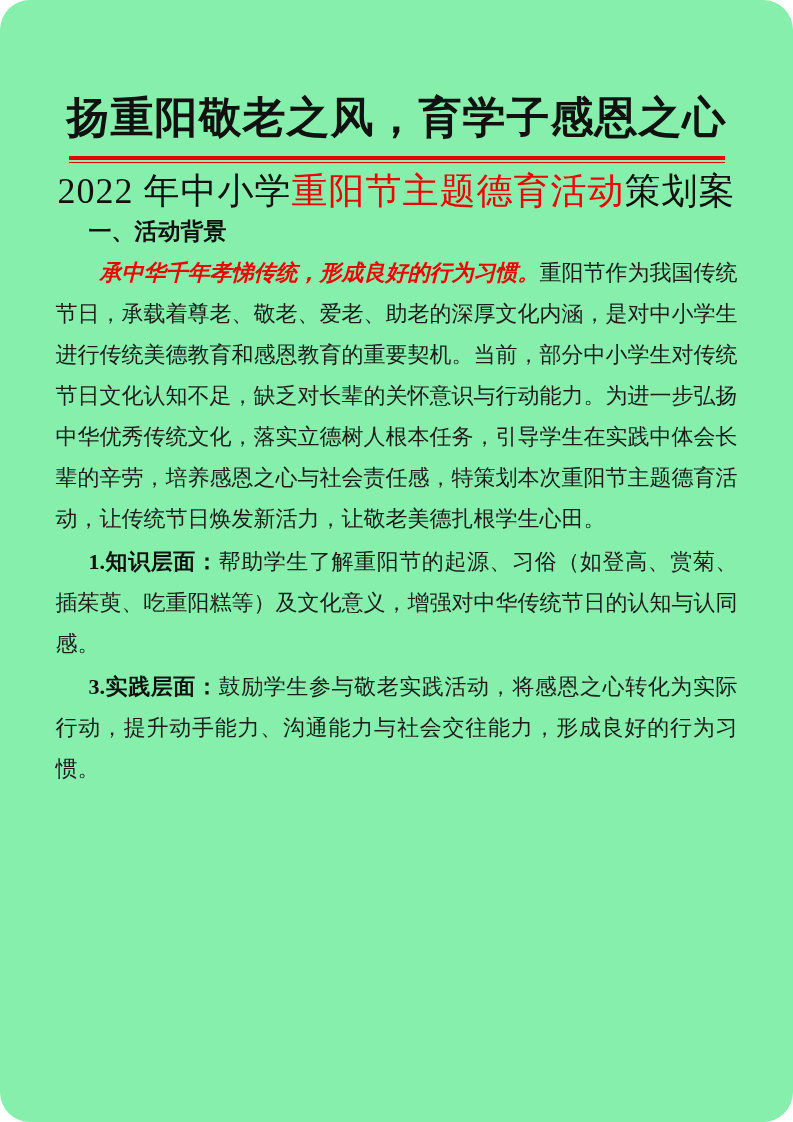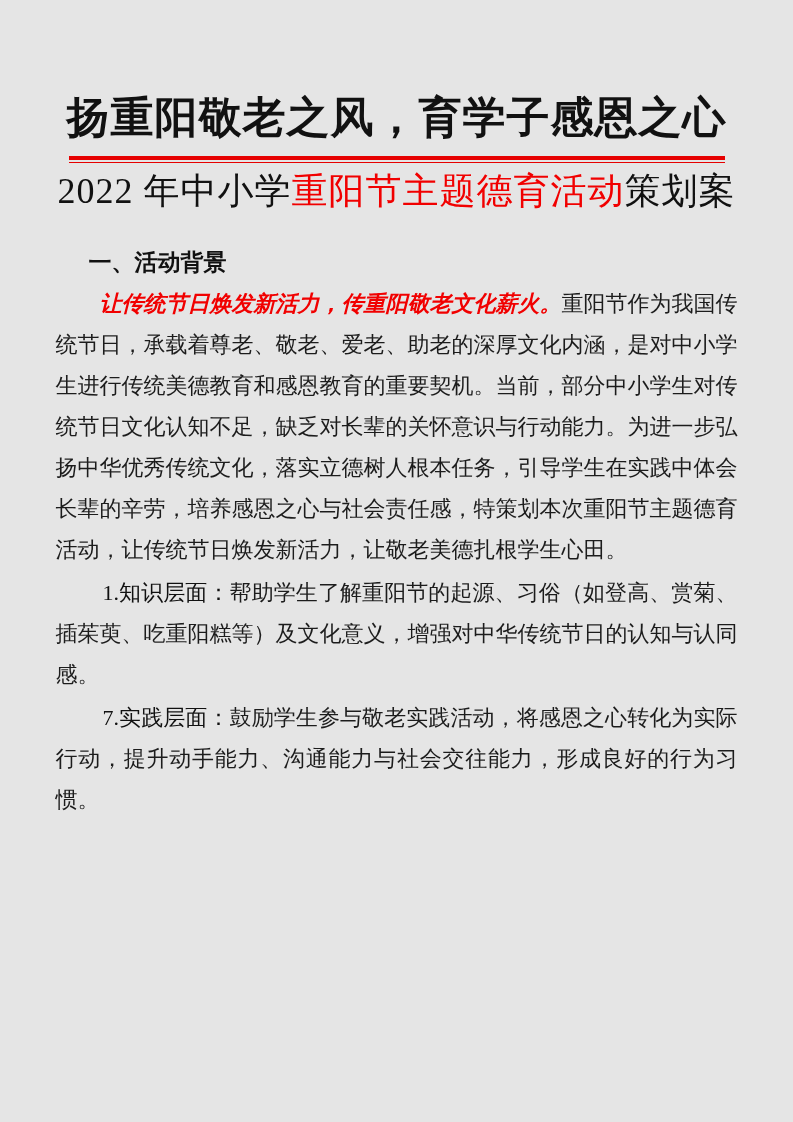--- a/index.html
+++ b/index.html
@@ -2,23 +2,24 @@
 <html><head>
 <meta charset="utf-8">
 <style>
   * { margin: 0; padding: 0; box-sizing: border-box; }
   html, body { background: #ffffff; }
   body { width: 793px; font-family: "Liberation Serif", serif; }
 
   .page {
     width: 793px;
     height: 1122px;
-    background: #e5e5e5;
+    background: #86efac;
     overflow: hidden;
     position: relative;
+    border-radius: 30px;
   }
   .content {
     width: 682px;
     margin: 0 auto;
     padding-top: 90px;
     color: #1c1c1c;
   }
 
   
   .banner {
@@ -49,21 +50,21 @@
   }
   .doc-title .red { color: #f10000; margin-top: 28px; }
 
   
   .h1 {
     font-family: "Liberation Sans", sans-serif;
     font-size: 23px;
     font-weight: bold;
     color: #111111;
     padding-left: 33px;
-    margin-top: 33px;
+    margin-top: 2px;
     margin-bottom: 7px;
     line-height: 1.25;
   }
 
   
   .para {
     font-size: 22px;
     line-height: 41px;
     text-align: justify;
     text-indent: 2em;
@@ -76,42 +77,42 @@
   }
 
   .item {
     font-size: 22px;
     line-height: 41px;
     text-align: justify;
     text-indent: 1.5em;
     color: #1c1c1c;
     margin: 2px 0;
   }
-  .item .label { font-weight: normal; color: #111111; margin-left: 14px; }
+  .item .label { font-weight: bold; color: #111111; }
 </style>
 </head>
 <body>
 
 <div class="page">
   <div class="content">
 
     <div class="banner">扬重阳敬老之风，育学子感恩之心</div>
 
     <div class="rule">
       <div class="rule-thick"></div>
       <div class="rule-thin"></div>
     </div>
 
     <div class="doc-title"><span>2022 年中小学</span><span class="red">重阳节主题德育活动</span><span>策划案</span></div>
 
     <div class="h1">一、活动背景</div>
 
-    <div class="para"><span class="lead-red">让传统节日焕发新活力，传重阳敬老文化薪火。</span><span>重阳节作为我国传统节日，承载着尊老、敬老、爱老、助老的深厚文化内涵，是对中小学生进行传统美德教育和感恩教育的重要契机。当前，部分中小学生对传统节日文化认知不足，缺乏对长辈的关怀意识与行动能力。为进一步弘扬中华优秀传统文化，落实立德树人根本任务，引导学生在实践中体会长辈的辛劳，培养感恩之心与社会责任感，特策划本次重阳节主题德育活动，让传统节日焕发新活力，让敬老美德扎根学生心田。</span></div>
+    <div class="para"><span class="lead-red">承中华千年孝悌传统，形成良好的行为习惯。</span><span>重阳节作为我国传统节日，承载着尊老、敬老、爱老、助老的深厚文化内涵，是对中小学生进行传统美德教育和感恩教育的重要契机。当前，部分中小学生对传统节日文化认知不足，缺乏对长辈的关怀意识与行动能力。为进一步弘扬中华优秀传统文化，落实立德树人根本任务，引导学生在实践中体会长辈的辛劳，培养感恩之心与社会责任感，特策划本次重阳节主题德育活动，让传统节日焕发新活力，让敬老美德扎根学生心田。</span></div>
 
 
     <div class="item"><span class="label">1.知识层面：</span><span>帮助学生了解重阳节的起源、习俗（如登高、赏菊、插茱萸、吃重阳糕等）及文化意义，增强对中华传统节日的认知与认同感。</span></div>
 
 
-    <div class="item"><span class="label">7.实践层面：</span><span>鼓励学生参与敬老实践活动，将感恩之心转化为实际行动，提升动手能力、沟通能力与社会交往能力，形成良好的行为习惯。</span></div>
+    <div class="item"><span class="label">3.实践层面：</span><span>鼓励学生参与敬老实践活动，将感恩之心转化为实际行动，提升动手能力、沟通能力与社会交往能力，形成良好的行为习惯。</span></div>
 
 
   </div>
 </div>
 
 </body></html>

